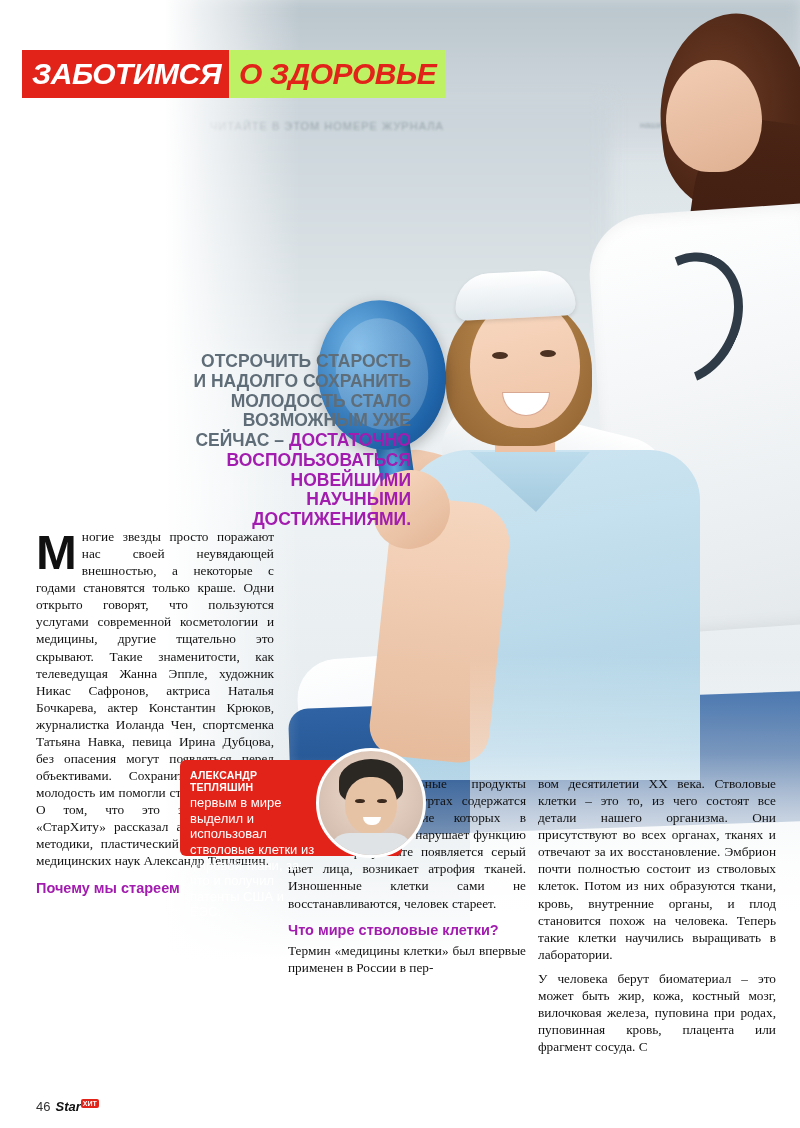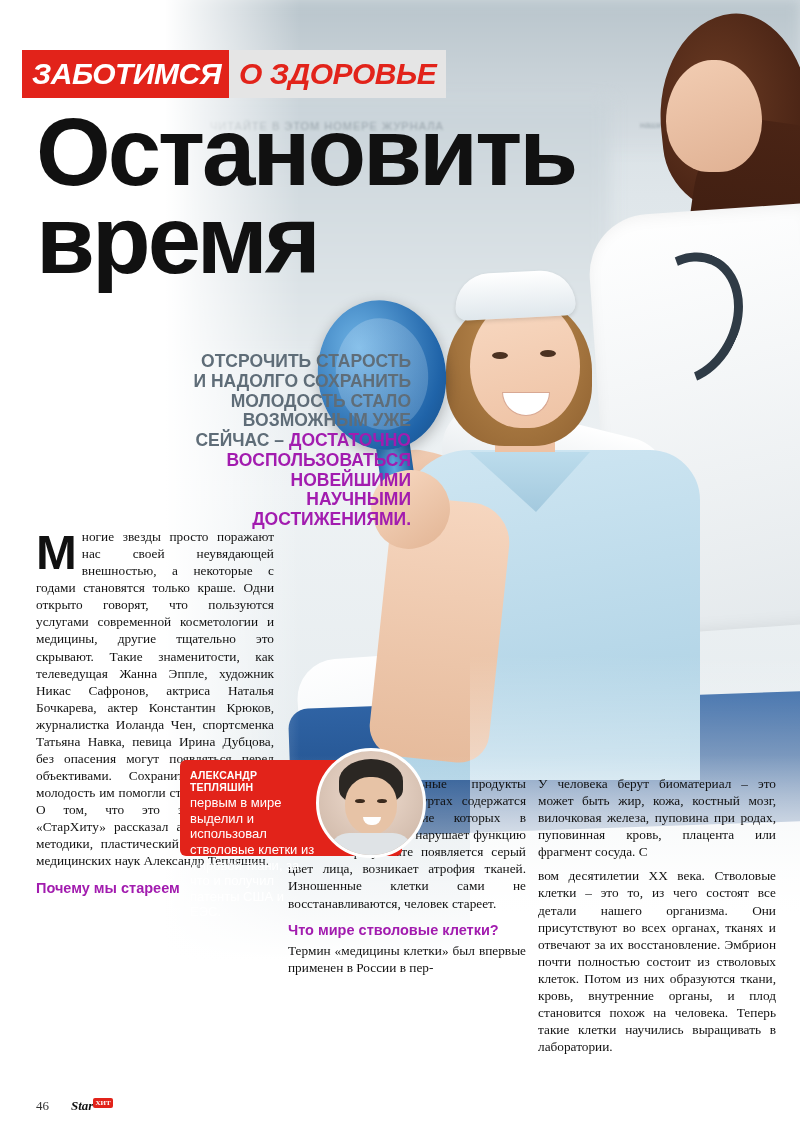--- a/index.html
+++ b/index.html
@@ -164,21 +164,21 @@
   .banner{
     position:absolute;left:22px;top:50px;height:48px;display:flex;align-items:stretch;
     font-family:"Liberation Sans",sans-serif;
   }
   .banner .b1{
     background:#e2231a;color:#ffffff;font-weight:bold;font-size:30px;
     padding:4px 8px 4px 10px;letter-spacing:-.5px;display:flex;align-items:center;
     font-style:italic;
   }
   .banner .b2{
-    background:#e5e5e5;color:#e2231a;font-weight:bold;font-size:30px;
+    background:#bef264;color:#e2231a;font-weight:bold;font-size:30px;
     padding:20px 10px;letter-spacing:-.5px;display:flex;align-items:center;
     font-style:italic;
   }
 
   
   .headline{
     position:absolute;left:36px;top:108px;width:660px;
     font-family:"Liberation Sans",sans-serif;
     font-weight:bold;color:#111;
     font-size:96px;line-height:.92;letter-spacing:-3px;
@@ -233,22 +233,22 @@
   .ep-hair{position:absolute;left:20px;top:8px;width:64px;height:44px;background:#2b2723;border-radius:50% 50% 30% 30%;}
   .ep-face{position:absolute;left:26px;top:26px;width:52px;height:58px;background:#e7c3a6;border-radius:46% 46% 50% 50%;}
   .ep-eye1{position:absolute;left:36px;top:48px;width:10px;height:4px;background:#3b2a1d;border-radius:50%;}
   .ep-eye2{position:absolute;left:58px;top:48px;width:10px;height:4px;background:#3b2a1d;border-radius:50%;}
   .ep-smile{position:absolute;left:44px;top:66px;width:18px;height:8px;background:#fff;border-radius:0 0 10px 10px;}
   .ep-shirt{position:absolute;left:10px;top:82px;width:84px;height:30px;background:#dfe3e6;border-radius:20px 20px 0 0;}
 
   
   .folio{
     position:absolute;left:36px;bottom:14px;
-    font-family:Liberation Serif, serif;font-size:13px;color:#333;
-    display:flex;align-items:flex-start;gap:22px;
+    font-family:Liberation Sans, sans-serif;font-size:13px;color:#333;
+    display:flex;align-items:flex-start;gap:5px;
   }
   .folio .logo{
     font-weight:bold;font-style:italic;font-size:13px;color:#111;
   }
   .folio .logo sup{
     background:#e2231a;color:#fff;font-size:7px;padding:1px 2px;border-radius:2px;
     vertical-align:super;font-style:normal;
   }
 </style>
 </head>
@@ -292,44 +292,40 @@
     <div class="photo-fade"></div>
     <div class="photo-fade-bottom"></div>
     <div class="photo-fade-right"></div>
   </div>
 
   <div class="banner">
     <div class="b1">ЗАБОТИМСЯ</div>
     <div class="b2">О ЗДОРОВЬЕ</div>
   </div>
 
-  <div class="headline">
-    <span>Остановить</span>
-    <span class="l2">время</span>
-  </div>
 
   <div class="deck">
     <span>ОТСРОЧИТЬ СТАРОСТЬ И НАДОЛГО СОХРАНИТЬ МОЛОДОСТЬ СТАЛО ВОЗМОЖНЫМ УЖЕ СЕЙЧАС –</span>
     <span class="hl">ДОСТАТОЧНО ВОСПОЛЬЗОВАТЬСЯ НОВЕЙШИМИ НАУЧНЫМИ ДОСТИЖЕНИЯМИ.</span>
   </div>
 
   <div class="col col1">
     <p><span class="dropcap">М</span><span>ногие звезды просто поражают нас своей неувядающей внешностью, а некоторые с годами становятся только краше. Одни открыто говорят, что пользуются услугами современной косметологии и медицины, другие тщательно это скрывают. Такие знаменитости, как телеведущая Жанна Эппле, художник Никас Сафронов, актриса Наталья Бочкарева, актер Константин Крюков, журналистка Иоланда Чен, спортсменка Татьяна Навка, певица Ирина Дубцова, без опасения могут появляться перед объективами. Сохранить красоту и молодость им помогли стволовые клетки. О том, что это за технология, «СтарХиту» рассказал автор передовой методики, пластический хирург, доктор медицинских наук Александр Тепляшин.</span></p>
     <div class="subhead">Почему мы стареем</div>
   </div>
 
   <div class="col col2">
     <p>стрессы, ненатуральные продукты питания. Даже в йогуртах содержатся добавки, употребление которых в больших количествах нарушает функцию клеток. В результате появляется серый цвет лица, возникает атрофия тканей. Изношенные клетки сами не восстанавливаются, человек стареет.</p>
     <div class="subhead">Что мире стволовые клетки?</div>
     <p>Термин «медицины клетки» был впервые применен в России в пер-</p>
   </div>
 
   <div class="col col3">
+    <p>вом десятилетии XX века. Стволовые клетки – это то, из чего состоят все детали нашего организма. Они присутствуют во всех органах, тканях и отвечают за их восстановление. Эмбрион почти полностью состоит из стволовых клеток. Потом из них образуются ткани, кровь, внутренние органы, и плод становится похож на человека. Теперь такие клетки научились выращивать в лаборатории.</p>
     <p>У человека берут биоматериал – это может быть жир, кожа, костный мозг, вилочковая железа, пуповина при родах, пуповинная кровь, плацента или фрагмент сосуда. С</p>
-    <p>вом десятилетии XX века. Стволовые клетки – это то, из чего состоят все детали нашего организма. Они присутствуют во всех органах, тканях и отвечают за их восстановление. Эмбрион почти полностью состоит из стволовых клеток. Потом из них образуются ткани, кровь, внутренние органы, и плод становится похож на человека. Теперь такие клетки научились выращивать в лаборатории.</p>
   </div>
 
   <div class="expert">
     <div class="name">АЛЕКСАНДР ТЕПЛЯШИН</div>
     <div class="txt">первым в мире выделил и использовал стволовые клетки из жировой ткани, за что и получил патенты США и ЕЭС.</div>
     <div class="expert-photo">
       <div class="ep-hair"></div>
       <div class="ep-face"></div>
       <div class="ep-eye1"></div>
       <div class="ep-eye2"></div>

